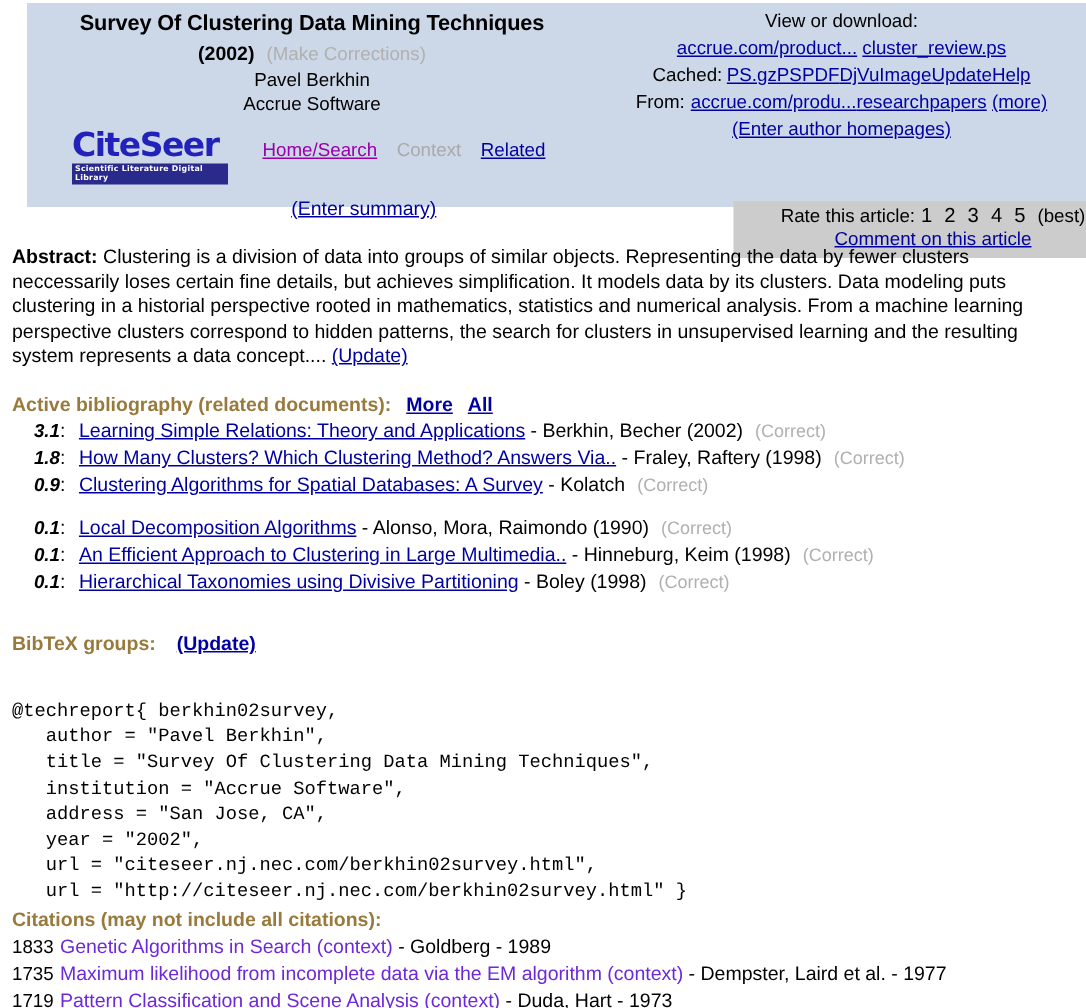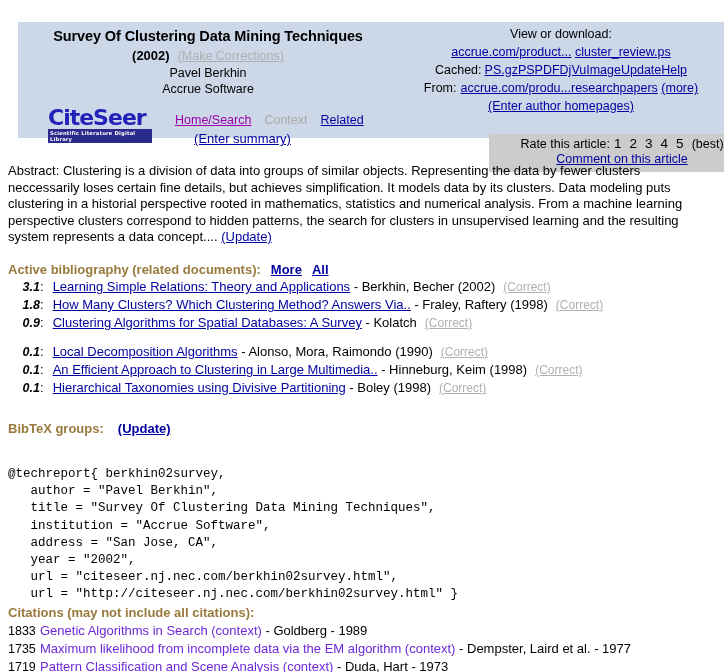--- a/index.html
+++ b/index.html
@@ -16,31 +16,30 @@
     font-size: 13px;
     color: #000000;
   }
   a, .lnk {
     color: #0000a0;
     text-decoration: underline;
     cursor: pointer;
   }
   .lnk-purple { color: #9900aa; }
   .lnk-grey { color: #aaaaaa; text-decoration: underline; }
-  .lnk-faint { color: #b0b0b0; text-decoration: underline; }
+  .lnk-faint { color: #b0b0b0; }
 
   
   #banner {
     position: absolute;
     left: 18px;
     top: 2px;
     width: 706px;
-    height: 116px;
+    height: 136px;
     background: #ccd7e8;
-    margin-top: 20px;
   }
   #banner-left {
     position: absolute;
     left: 0px;
     top: 0px;
     width: 380px;
     text-align: center;
   }
   #paper-title {
     font-weight: bold;
@@ -153,21 +152,21 @@
 
   
   #abstract {
     position: absolute;
     left: 8px;
     top: 163px;
     width: 706px;
     font-size: 13px;
     line-height: 16.6px;
   }
-  #abstract b { font-weight: normal; }
+  #abstract b { font-weight: bold; }
 
   
   .sec-head {
     font-weight: bold;
     color: #997a3d;
     font-size: 13px;
   }
   .sec-head .lnkmore { margin-left: 10px; }
   .sec-rows { margin-top: 1px; }
   .sec-row {

